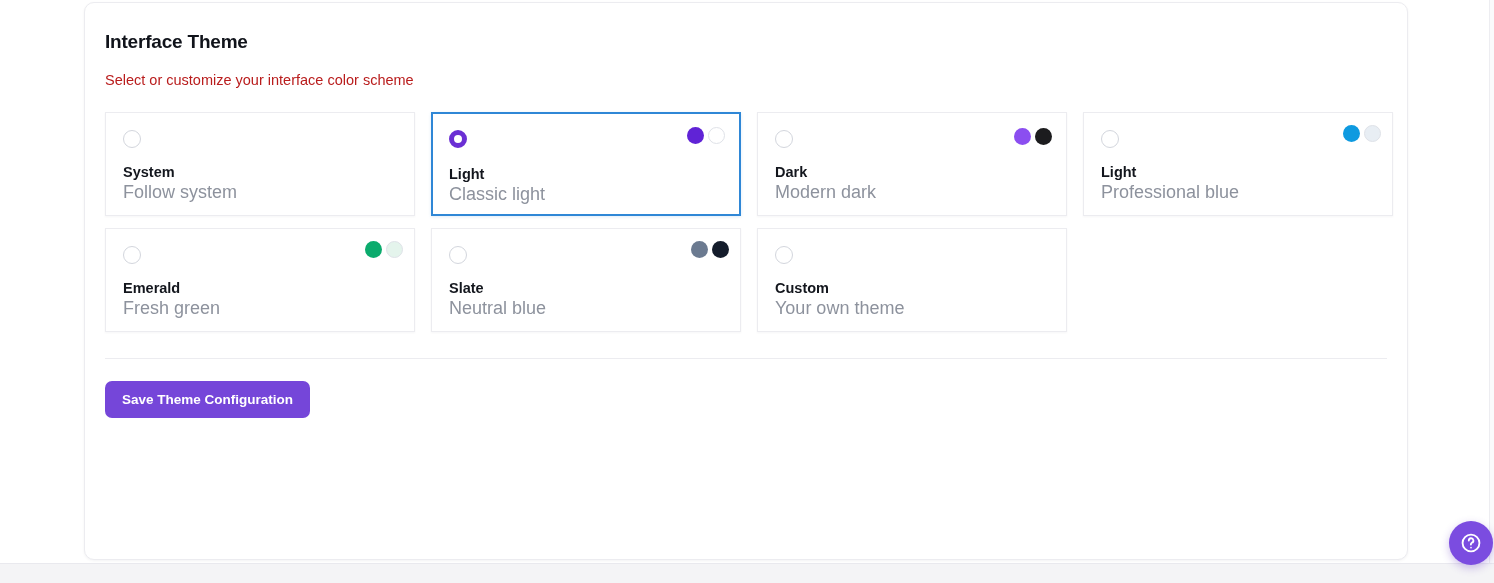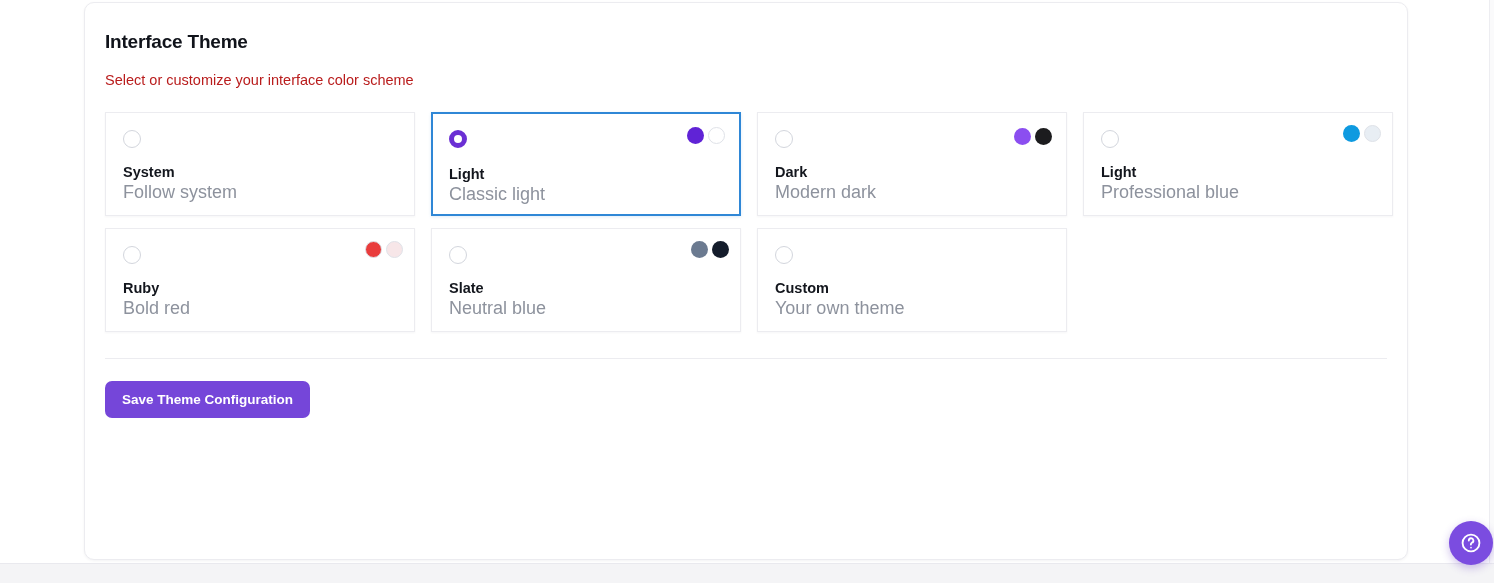--- a/index.html
+++ b/index.html
@@ -241,25 +241,25 @@
           <div class="radio"></div>
           <div class="card-label">Light</div>
           <div class="card-desc">Professional blue</div>
           <div class="swatches" style="top: 12px; right: 11px;">
             <span class="swatch" style="background: rgb(14, 154, 224);"></span>
             <span class="swatch bordered" style="background: rgb(232, 238, 244);"></span>
           </div>
         </div>
         <div class="theme-card">
           <div class="radio"></div>
-          <div class="card-label">Ruby</div>
-          <div class="card-desc">Bold red</div>
+          <div class="card-label">Emerald</div>
+          <div class="card-desc">Fresh green</div>
           <div class="swatches" style="top: 12px; right: 11px;">
-            <span class="swatch bordered" style="background: rgb(233, 60, 60);"></span>
-            <span class="swatch bordered" style="background: rgb(247, 230, 232);"></span>
+            <span class="swatch" style="background: rgb(11, 171, 109);"></span>
+            <span class="swatch bordered" style="background: rgb(228, 244, 236);"></span>
           </div>
         </div>
         <div class="theme-card">
           <div class="radio"></div>
           <div class="card-label">Slate</div>
           <div class="card-desc">Neutral blue</div>
           <div class="swatches" style="top: 12px; right: 11px;">
             <span class="swatch" style="background: rgb(107, 122, 144);"></span>
             <span class="swatch" style="background: rgb(20, 28, 43);"></span>
           </div>

